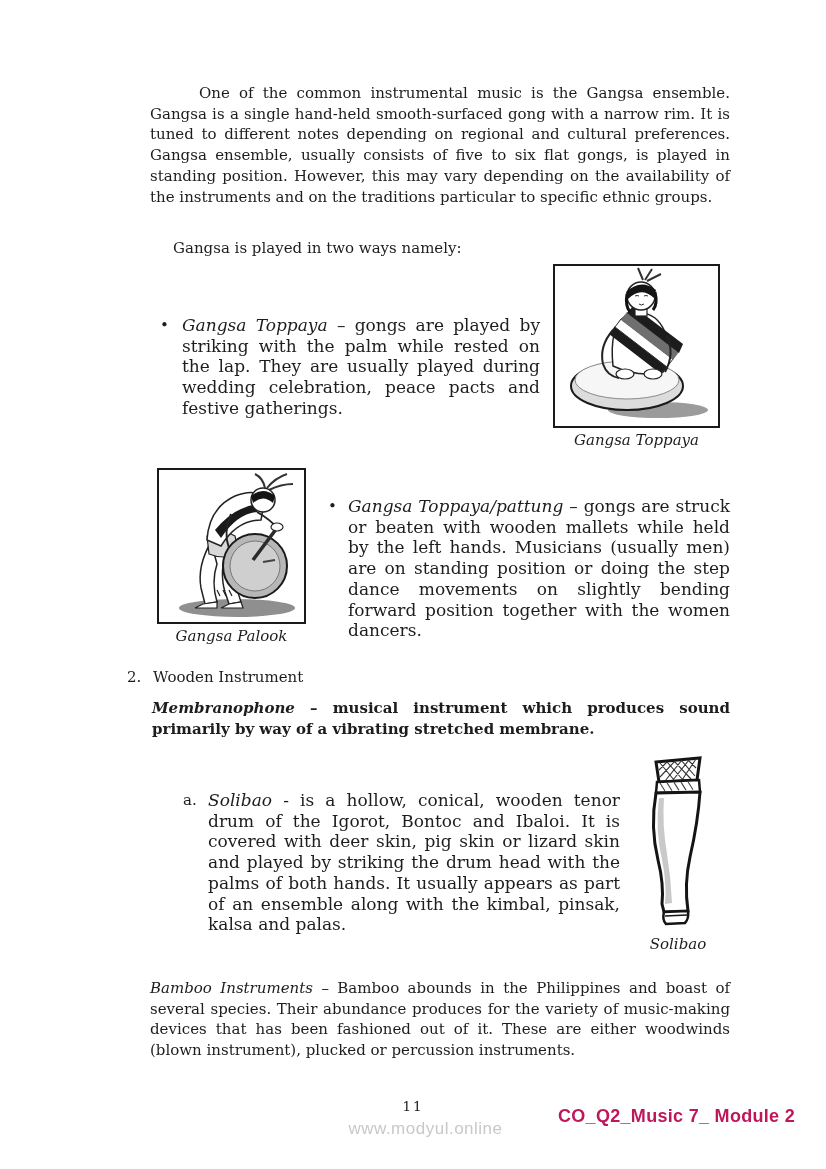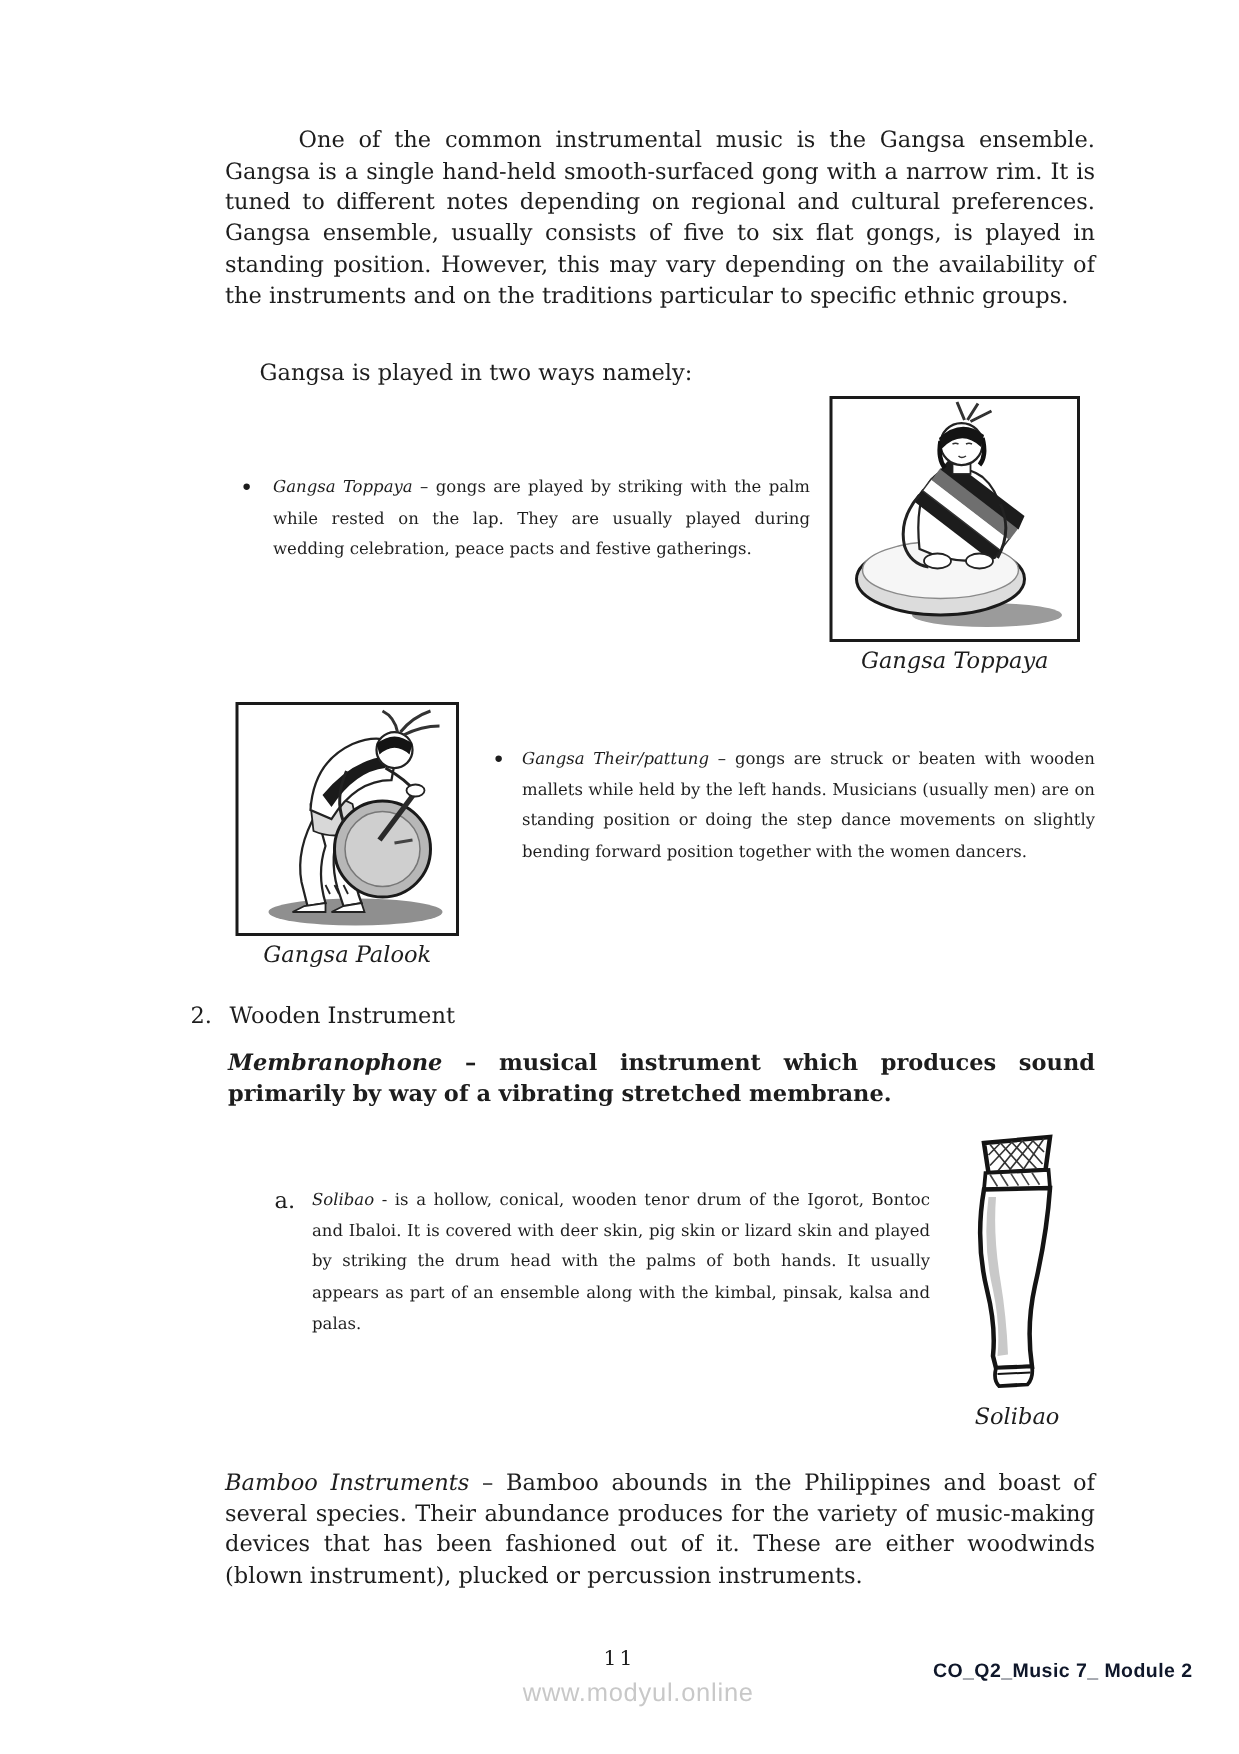--- a/index.html
+++ b/index.html
@@ -32,21 +32,21 @@
   .fig-solibao { left: 636px; top: 752px; width: 84px; }
   .fig-solibao svg { display: block; width: 84px; height: 180px; }
   .caption { font-style: italic; font-size: 15px; margin-top: 3px; white-space: nowrap; }
 
   .bullet { position: absolute; display: flex; }
   .bullet .marker { font-size: 15px; line-height: 20.7px; }
   .bullet-1 { left: 160px; top: 315px; width: 380px; }
   .bullet-1 .marker { width: 22px; }
   .bullet-2 { left: 328px; top: 496px; width: 402px; }
   .bullet-2 .marker { width: 20px; }
-  .btext { font-size: 11px; line-height: 20.7px; text-align: justify; flex: 1; }
+  .btext { font-size: 17px; line-height: 20.7px; text-align: justify; flex: 1; }
   i { font-style: italic; }
 
   .section2 { position: absolute; left: 127px; top: 668px; font-size: 15px; display: flex; }
   .section2 .num { width: 26px; }
 
   .membranophone { left: 152px; top: 698px; width: 578px; font-weight: bold; }
   .solibao-item { position: absolute; left: 183px; top: 790px; width: 437px; display: flex; }
   .solibao-item .label { width: 25px; font-size: 15px; line-height: 20.7px; }
   .bamboo { left: 150px; top: 978px; width: 580px; }
 
@@ -55,21 +55,21 @@
     text-align: center; font-size: 13.5px; letter-spacing: 2px;
   }
   .footer-watermark {
     position: absolute; left: 0; top: 1119px; width: 826px; text-align: center;
     font-family: "Liberation Sans", sans-serif; font-size: 17px;
     color: #c8c8c8; letter-spacing: 0.5px; padding-left: 25px;
   }
   .footer-module {
     position: absolute; right: 31px; top: 1106px;
     font-family: "Liberation Sans", sans-serif; font-weight: 700;
-    font-size: 13px; color: #0f172a; letter-spacing: 0.3px;
+    font-size: 18px; color: #be185d; letter-spacing: 0.3px;
   }
 </style>
 </head>
 <body>
 
 <div class="page">
 
   <p class="body-text intro">One of the common instrumental music is the Gangsa ensemble. Gangsa is a single hand-held smooth-surfaced gong with a narrow rim. It is tuned to different notes depending on regional and cultural preferences. Gangsa ensemble, usually consists of five to six flat gongs, is played in standing position. However, this may vary depending on the availability of the instruments and on the traditions particular to specific ethnic groups.</p>
 
   <p class="lead">Gangsa is played in two ways namely:</p>
@@ -129,21 +129,21 @@
         <path d="M92 26 Q104 16 116 26 L114 33 Q104 24 94 33 Z" fill="#141414"></path>
         <path d="M108 18 Q116 8 128 4 M106 18 Q104 8 96 4 M110 20 Q122 14 134 14" fill="none" stroke="#333" stroke-width="2"></path>
         <path d="M58 120 l3 6 m3 -6 l3 6 m3 -6 l3 6" stroke="#222" stroke-width="1.2" fill="none"></path>
       </svg>
     </div>
     <figcaption class="caption">Gangsa Palook</figcaption>
   </figure>
 
   <div class="bullet bullet-2">
     <span class="marker">•</span>
-    <p class="btext"><i>Gangsa Their/pattung</i><span> – gongs are struck or beaten with wooden mallets while held by the left hands. Musicians (usually men) are on standing position or doing the step dance movements on slightly bending forward position together with the women dancers.</span></p>
+    <p class="btext"><i>Gangsa Toppaya/pattung</i><span> – gongs are struck or beaten with wooden mallets while held by the left hands. Musicians (usually men) are on standing position or doing the step dance movements on slightly bending forward position together with the women dancers.</span></p>
   </div>
 
   <div class="section2">
     <span class="num">2.</span>
     <span>Wooden Instrument</span>
   </div>
 
   <p class="body-text membranophone"><i>Membranophone</i><span> – musical instrument which produces sound primarily by way of a vibrating stretched membrane.</span></p>
 
   <div class="solibao-item">

